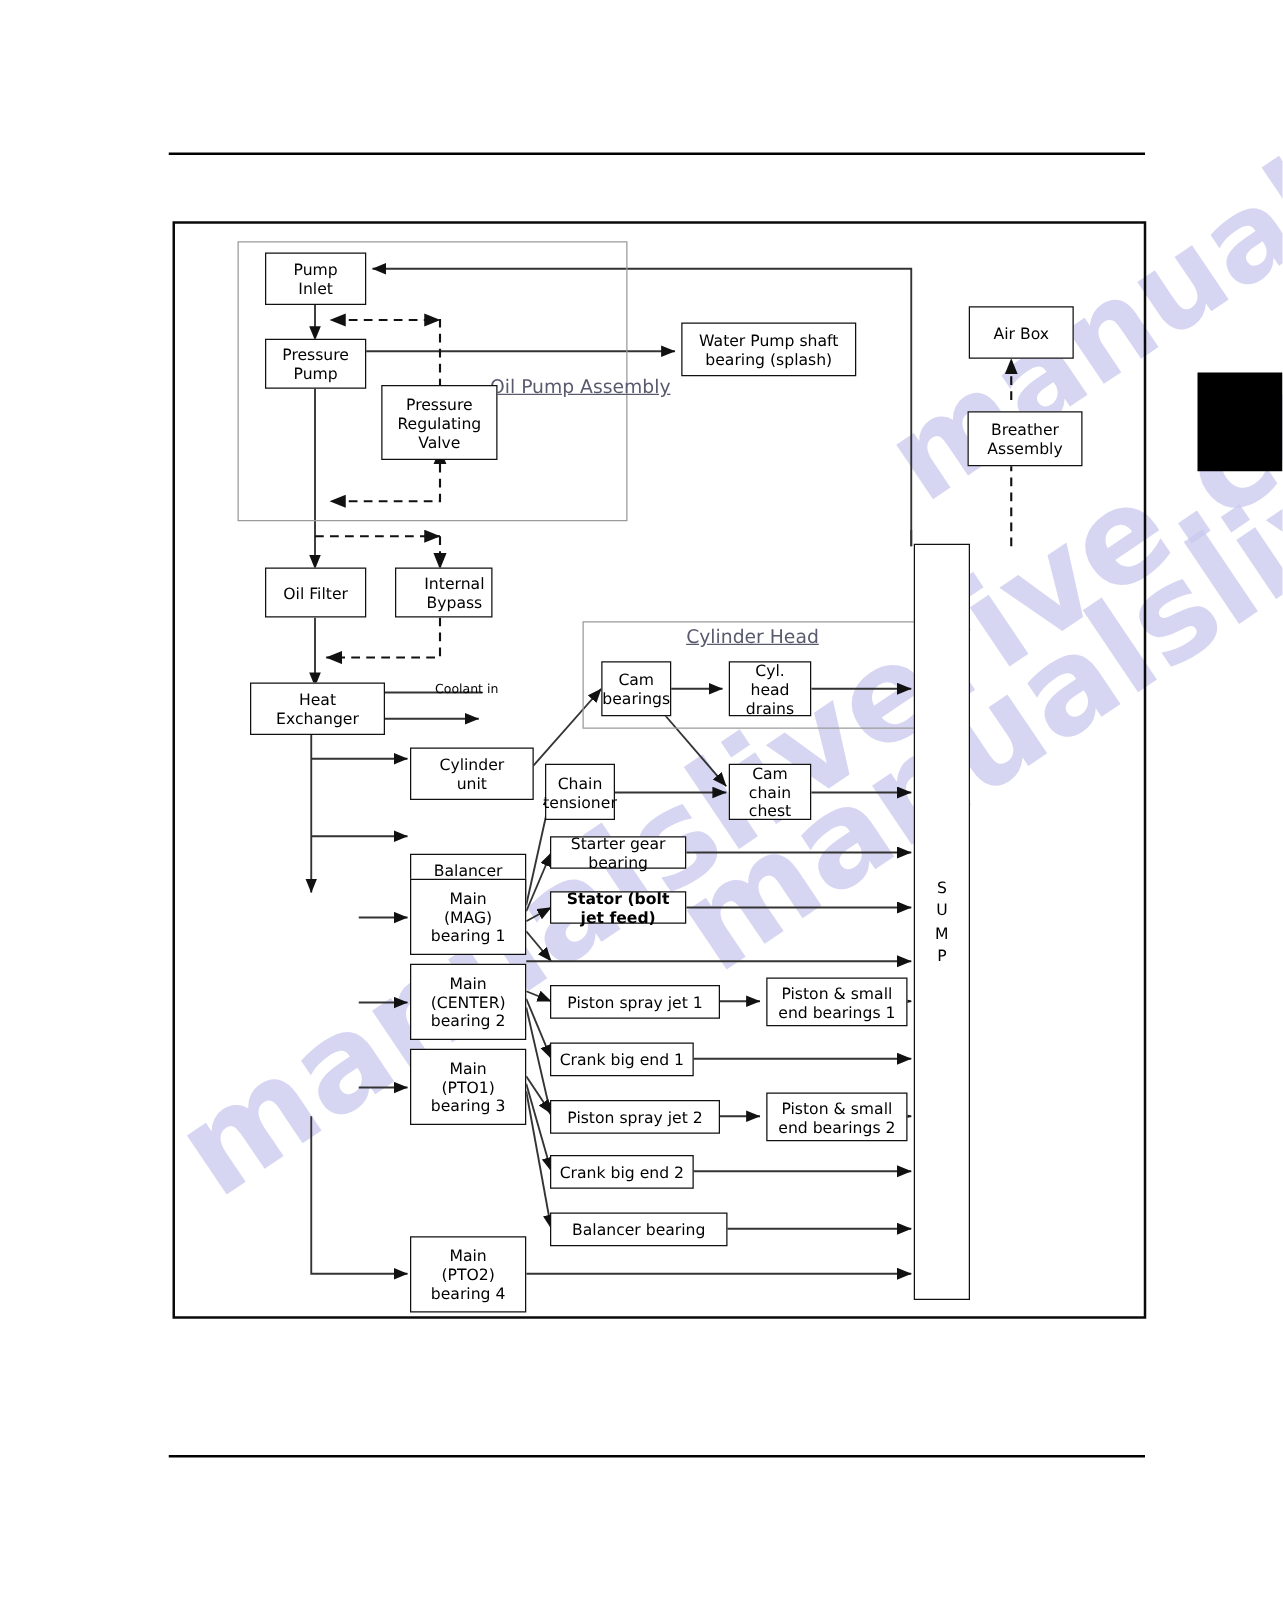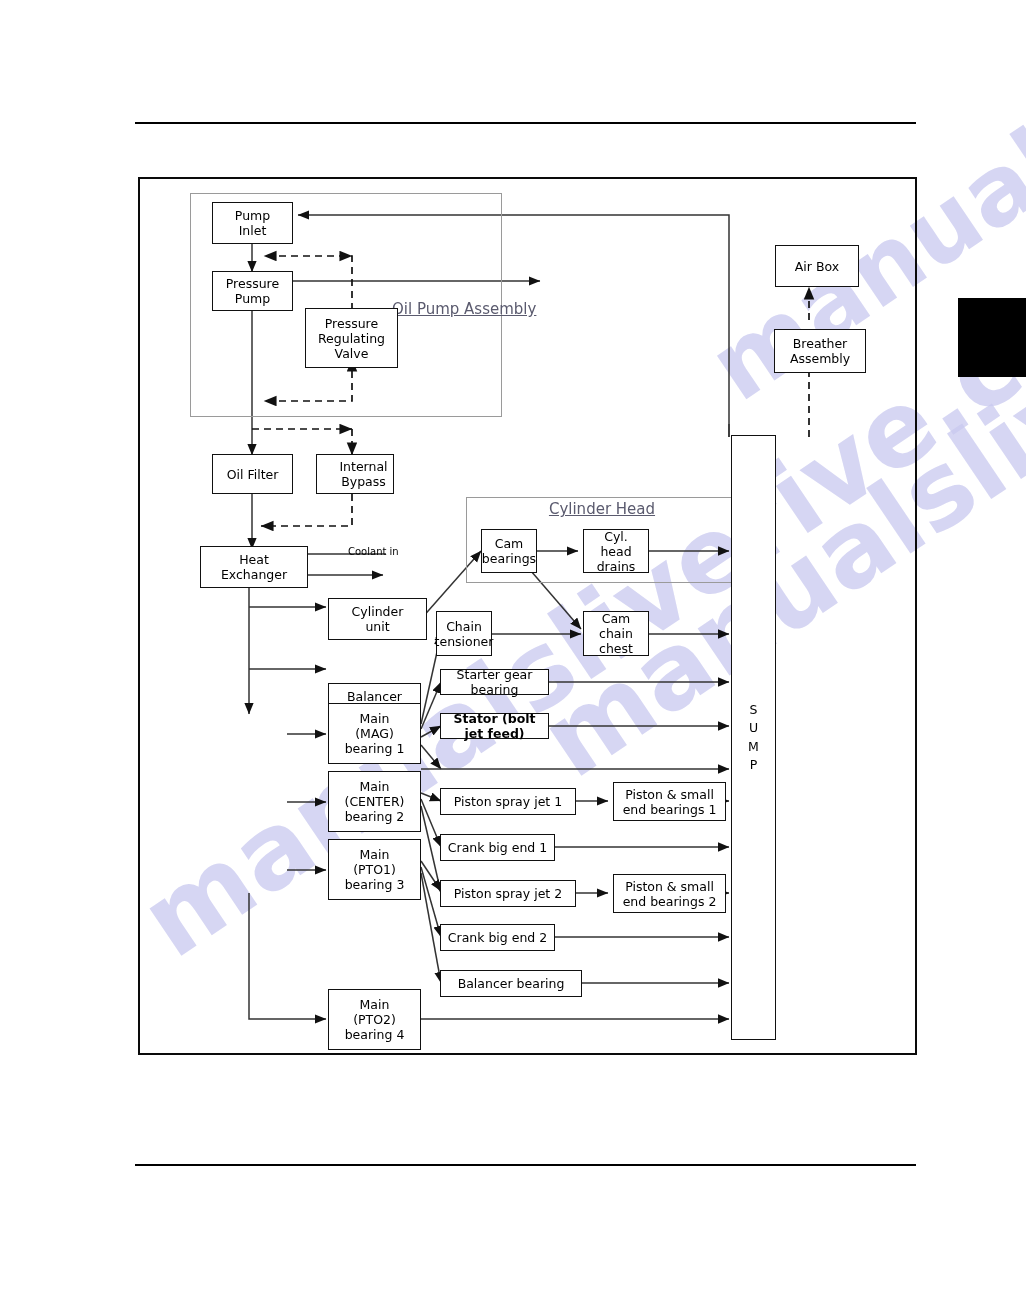--- a/index.html
+++ b/index.html
@@ -198,20 +198,22 @@
   <div class="node" style="left:72px;top:23px;width:81px;height:42px;">Pump
 Inlet</div>
 
   <div class="node" style="left:72px;top:92px;width:81px;height:40px;">Pressure
 Pump</div>
 
   <div class="node" style="left:165px;top:129px;width:93px;height:60px;">Pressure
 Regulating
 Valve</div>
 
+  <div class="node" style="left:405px;top:79px;width:140px;height:43px;">Water Pump shaft
+bearing (splash)</div>
 
   <div class="node" style="left:635px;top:66px;width:84px;height:42px;">Air Box</div>
 
   <div class="node" style="left:634px;top:150px;width:92px;height:44px;">Breather
 Assembly</div>
 
   <div class="node" style="left:72px;top:275px;width:81px;height:40px;">Oil Filter</div>
 
   <div class="node" style="left:176px;top:275px;width:78px;height:40px;padding-left:20px;">Internal
 Bypass</div>

